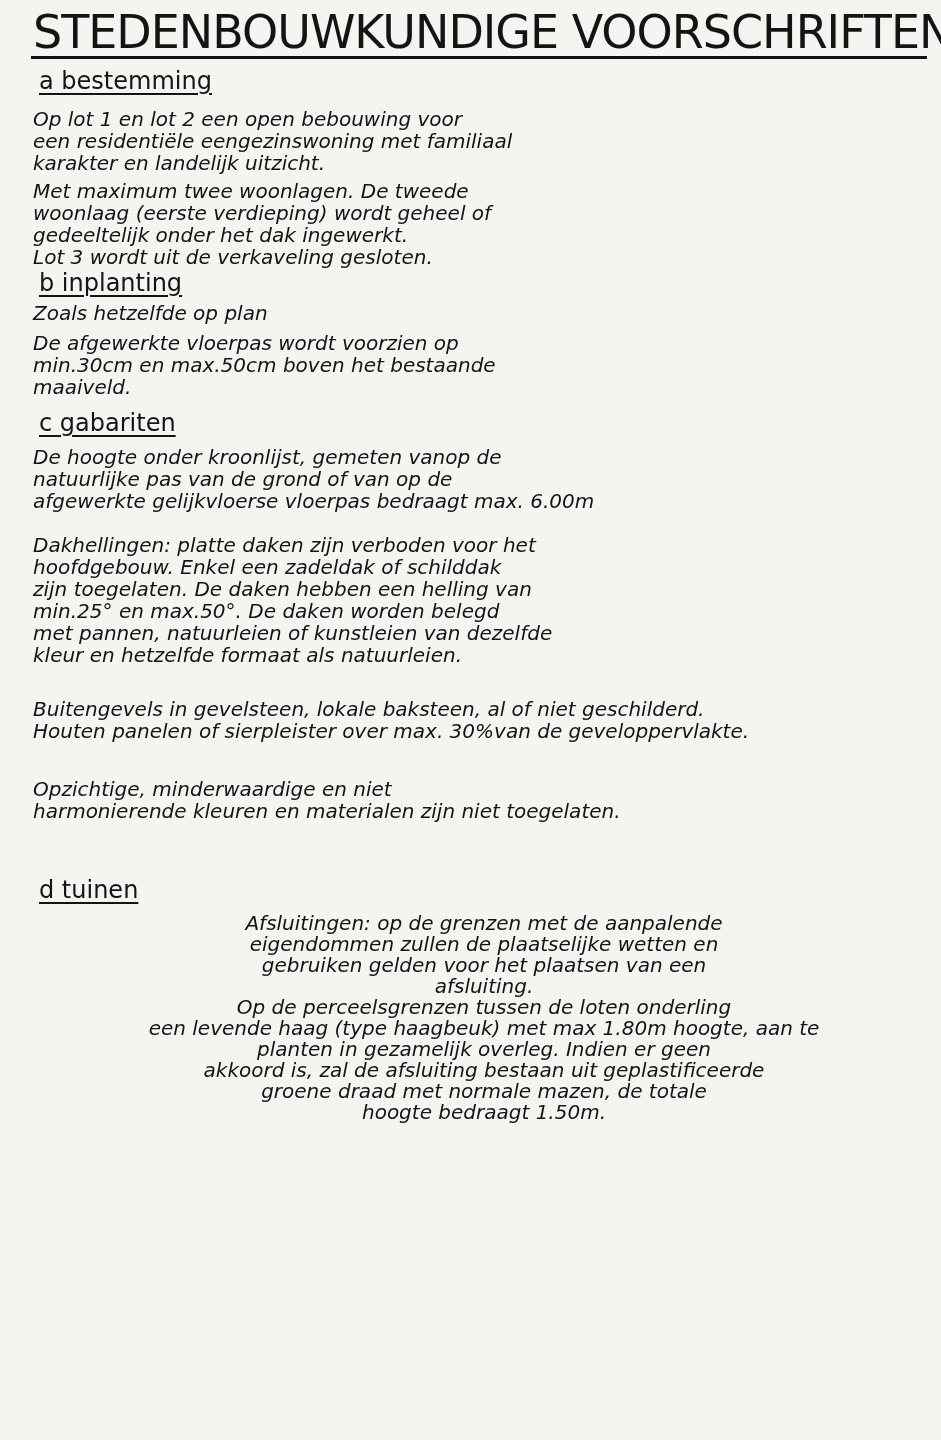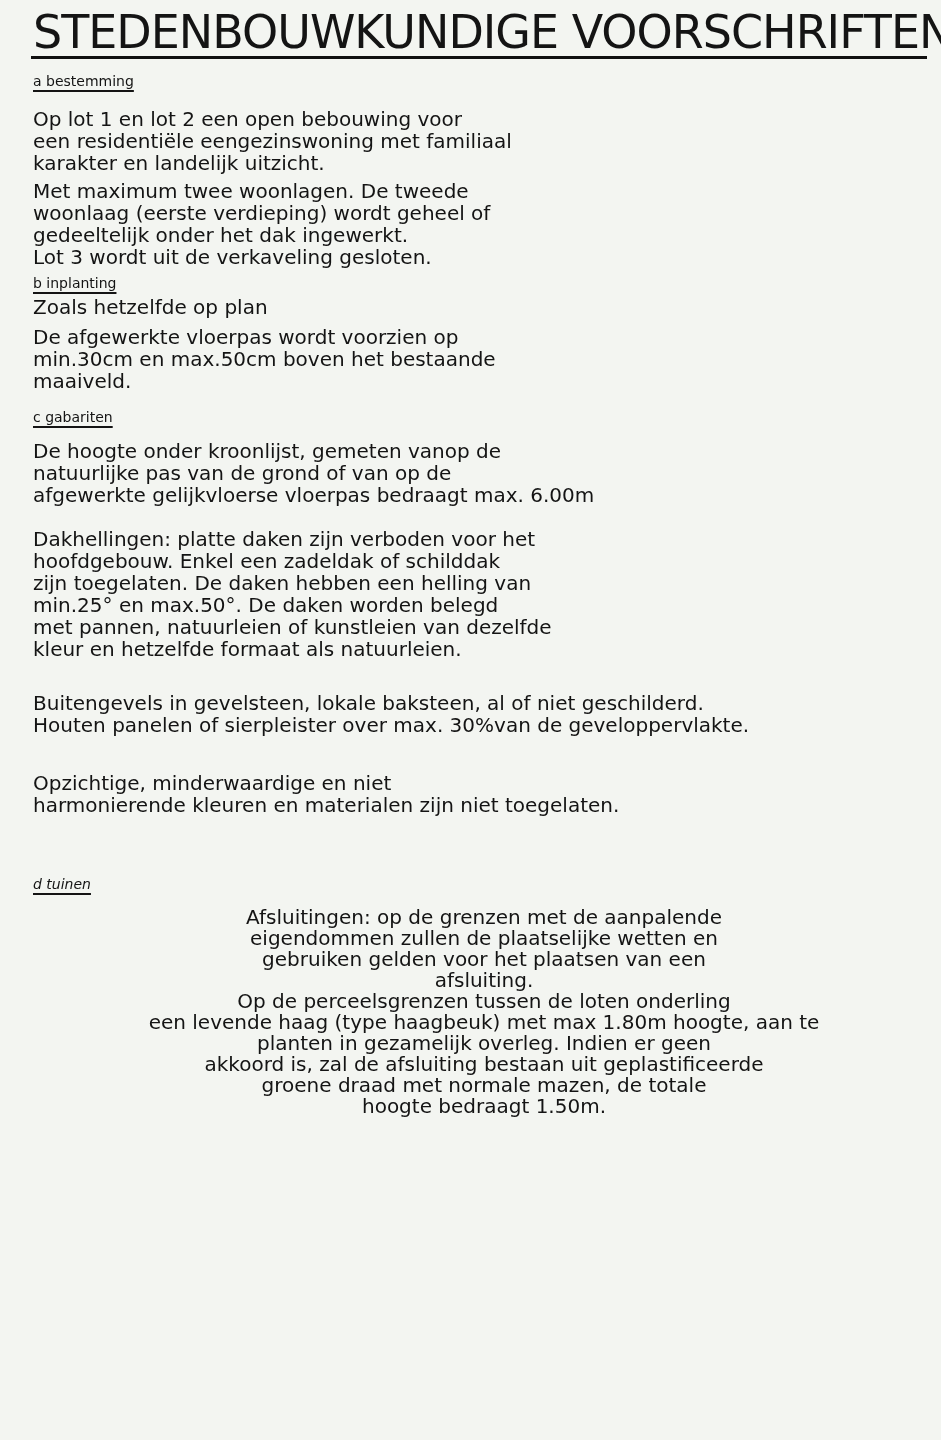--- a/index.html
+++ b/index.html
@@ -29,50 +29,51 @@
     letter-spacing: -1px;
     white-space: nowrap;
   }
   .title-rule {
     border: none;
     border-top: 3px solid #101010;
     margin: 2px 8px 0 -2px;
   }
   section { margin: 0; }
   .heading {
-    margin: 0;
-    font-size: 14px;
+    margin: 6px;
+    font-size: 24px;
     line-height: 26px;
     font-weight: 400;
     text-decoration: underline;
     text-decoration-thickness: 2px;
     text-underline-offset: 4px;
     white-space: pre-line;
   }
   .para {
     margin: 0;
     font-size: 20px;
     line-height: 22px;
     white-space: pre-line;
+    font-style: italic;
   }
   
   .h-a   { margin-top: 9px; }
   .a-p1  { margin-top: 14px; }
   .a-p2  { margin-top: 6px; }
   .a-p3  { margin-top: 0; }
   .h-b   { margin-top: 2px; }
   .b-p1  { margin-top: 0; }
   .b-p2  { margin-top: 8px; }
   .b-p3  { margin-top: 8px; }
   .h-c   { margin-top: 12px; }
   .c-p1  { margin-top: 10px; }
   .c-p2  { margin-top: 22px; }
   .c-p3  { margin-top: 32px; }
   .c-p4  { margin-top: 36px; }
-  .h-d   { margin-top: 55px; font-style: italic; }
+  .h-d   { margin-top: 55px; }
   .d-p1  { margin-top: 12px; line-height: 24px; }
   .d-p2  { margin-top: 10px; line-height: 21px; text-align: center; }
   .h-e   { margin-top: 70px; }
   .e-row1 { margin-top: 12px; font-size: 20px; line-height: 22px; }
   .e-row2 { margin-top: 10px; font-size: 20px; line-height: 22px; }
   .gap-lot { margin-left: 42px; }
   .gap-density { margin-left: 26px; }
 </style>
 </head>
 <body>

